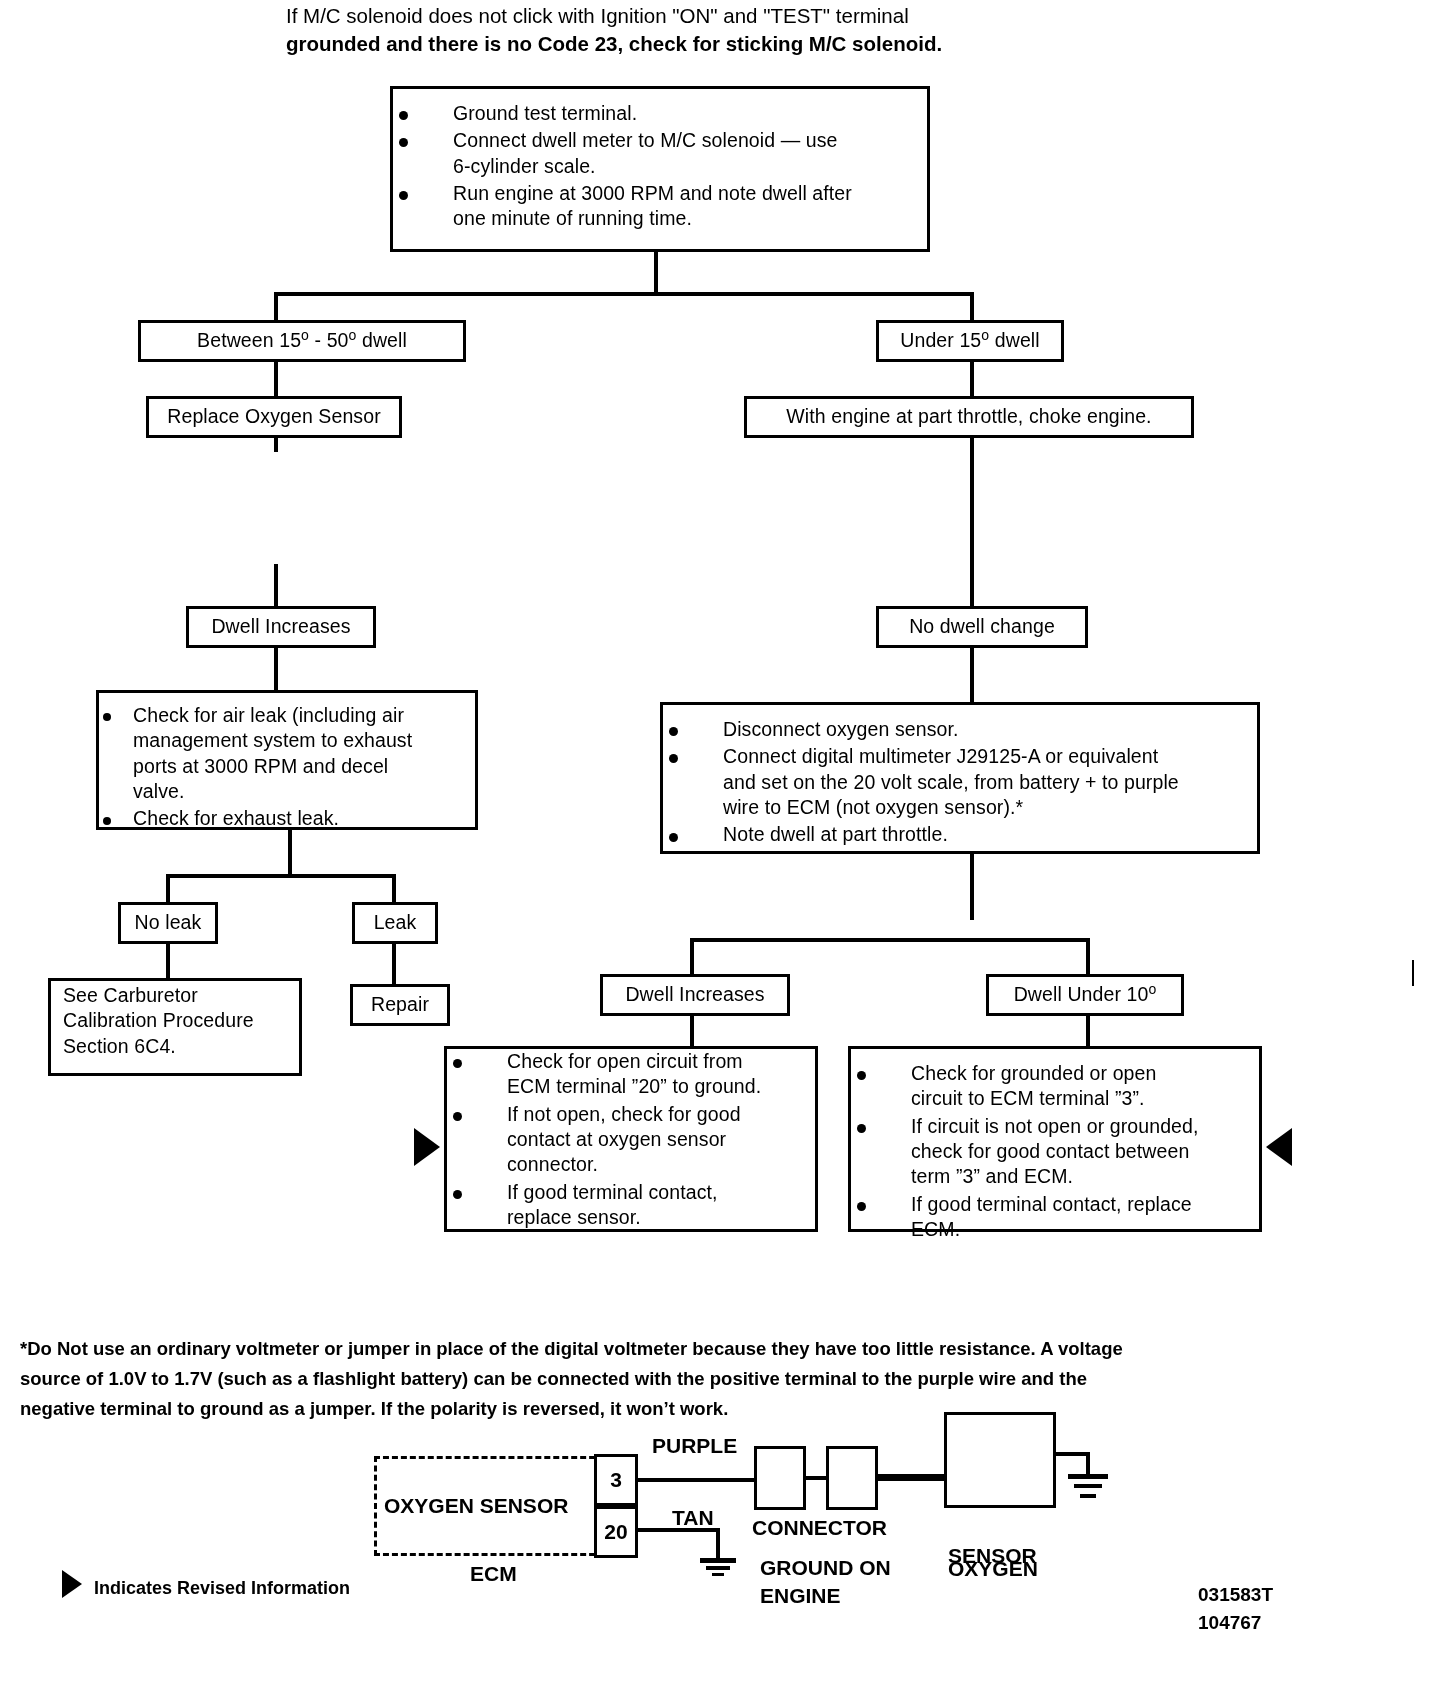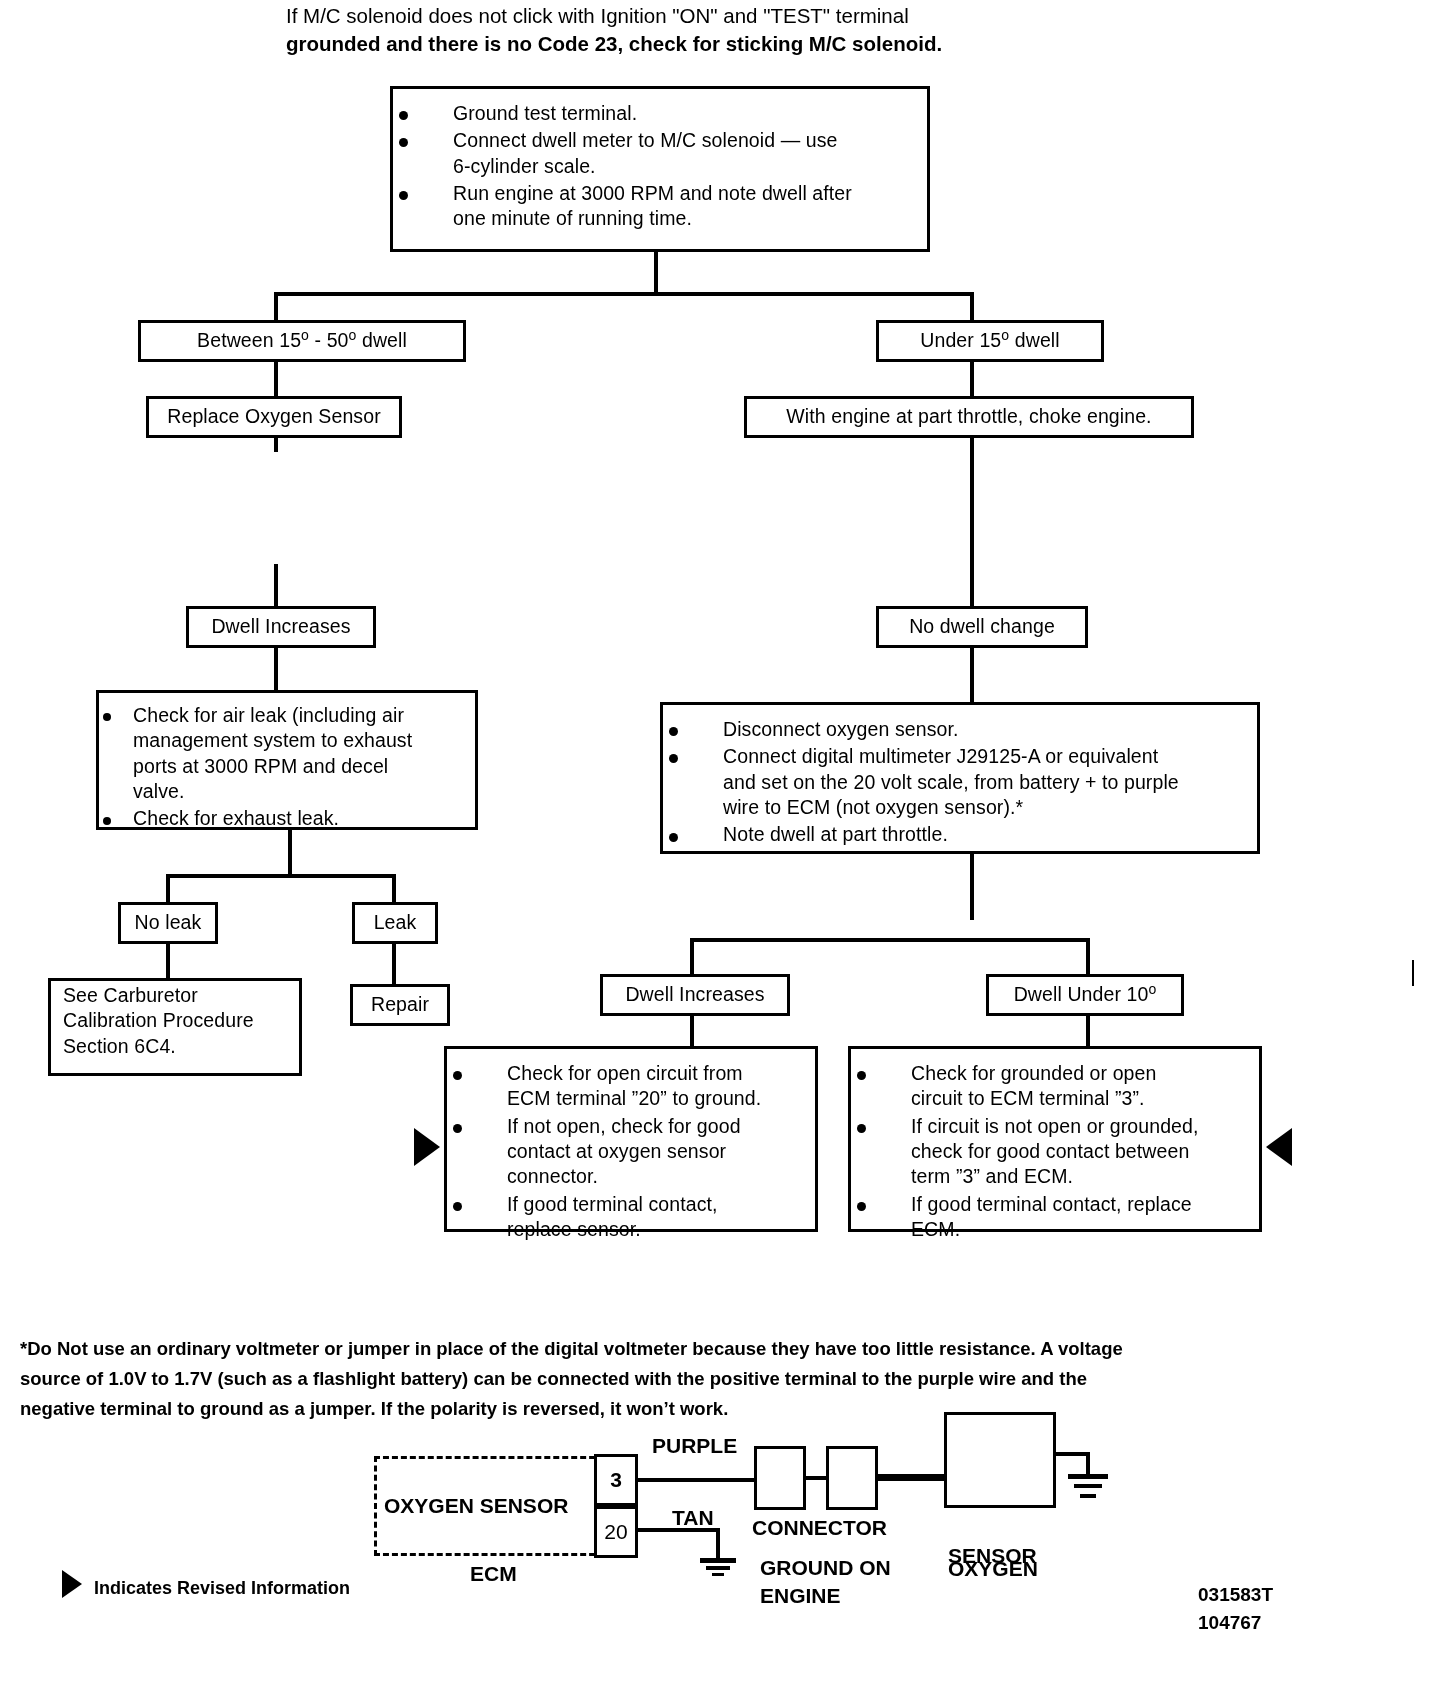--- a/index.html
+++ b/index.html
@@ -102,21 +102,21 @@
 
   <div class="ln vline" style="left:654px;top:252px;height:42px;"></div>
   <div class="ln hline" style="left:274px;top:292px;width:700px;"></div>
   <div class="ln vline" style="left:274px;top:292px;height:30px;"></div>
   <div class="ln vline" style="left:970px;top:292px;height:30px;"></div>
 
   <div class="box ctr" style="left:138px;top:320px;width:328px;height:42px;font-size:19.5px;text-align:center;">
     <span><span>Between 15</span><sup class="deg">o</sup><span> - 50</span><sup class="deg">o</sup><span> dwell</span></span>
   </div>
 
-  <div class="box ctr" style="left:876px;top:320px;width:228px;height:42px;font-size:19.5px;">
+  <div class="box ctr" style="left:876px;top:320px;width:188px;height:42px;font-size:19.5px;">
     <span><span>Under 15</span><sup class="deg">o</sup><span> dwell</span></span>
   </div>
 
   <div class="ln vline" style="left:274px;top:362px;height:36px;"></div>
 
   <div class="box ctr" style="left:146px;top:396px;width:256px;height:42px;font-size:19.5px;">
     <span>Replace Oxygen Sensor</span>
   </div>
 
   <div class="ln vline" style="left:970px;top:362px;height:36px;"></div>
@@ -200,21 +200,21 @@
   </div>
 
   <div class="box ctr" style="left:986px;top:974px;width:198px;height:42px;font-size:19.5px;">
     <span><span>Dwell Under 10</span><sup class="deg">o</sup></span>
   </div>
 
   <div class="ln vline" style="left:690px;top:1016px;height:34px;"></div>
   <div class="ln vline" style="left:1086px;top:1016px;height:34px;"></div>
 
   <div class="box" style="left:444px;top:1046px;width:374px;height:186px;font-size:19.5px;">
-    <ul class="b" style="margin-top:12px;">
+    <ul class="b" style="">
       <li style="white-space: pre-line;">Check for open circuit from
 ECM terminal ”20” to ground.</li>
       <li style="white-space: pre-line;">If not open, check for good
 contact at oxygen sensor
 connector.</li>
       <li style="white-space: pre-line;">If good terminal contact,
 replace sensor.</li>
     </ul>
   </div>
 
@@ -237,21 +237,21 @@
 
   <div class="txt" style="left:20px;top:1338px;font-size:18.5px;font-weight:bold;">*Do Not use an ordinary voltmeter or jumper in place of the digital voltmeter because they have too little resistance. A voltage</div>
   <div class="txt" style="left:20px;top:1368px;font-size:18.5px;font-weight:bold;">source of 1.0V to 1.7V (such as a flashlight battery) can be connected with the positive terminal to the purple wire and the</div>
   <div class="txt" style="left:20px;top:1398px;font-size:18.5px;font-weight:bold;">negative terminal to ground as a jumper. If the polarity is reversed, it won’t work.</div>
 
   <div class="dash" style="left:374px;top:1456px;width:248px;height:100px;"></div>
 
   <div class="wbox ctr" style="left:594px;top:1454px;width:44px;height:52px;display:flex;align-items:center;justify-content:center;font-size:21px;font-weight:bold;">
     <span>3</span>
   </div>
-  <div class="wbox ctr" style="left:594px;top:1506px;width:44px;height:52px;display:flex;align-items:center;justify-content:center;font-size:21px;font-weight:normal;">
+  <div class="wbox ctr" style="left:594px;top:1506px;width:44px;height:52px;display:flex;align-items:center;justify-content:center;font-size:21px;font-weight:bold;">
     <span>20</span>
   </div>
 
   <div class="wlbl" style="left:384px;top:1494px;font-size:21px;">OXYGEN SENSOR</div>
 
   <div class="wlbl" style="left:470px;top:1562px;font-size:21px;">ECM</div>
 
   <div class="wlbl" style="left:652px;top:1434px;font-size:21px;">PURPLE</div>
   <div class="ln hline" style="left:638px;top:1478px;width:116px;height:4px;"></div>
 

